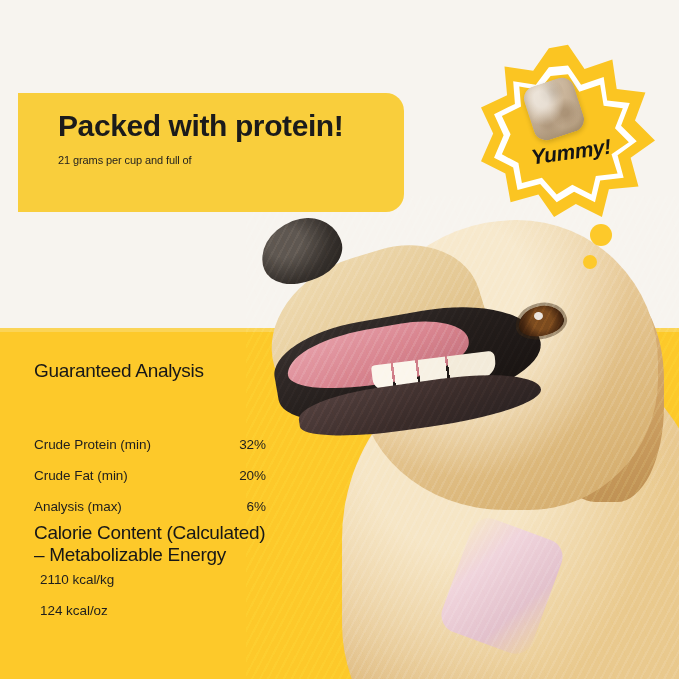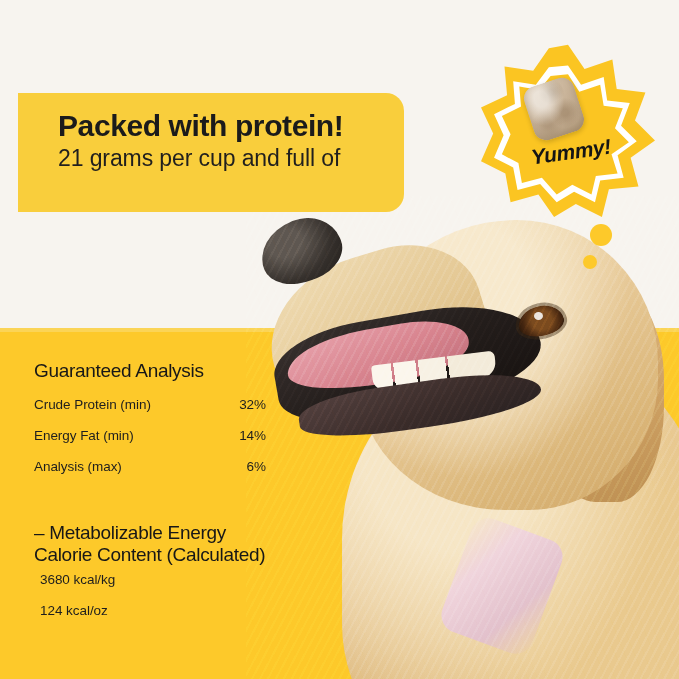--- a/index.html
+++ b/index.html
@@ -44,22 +44,22 @@
   }
   .callout-title {
     font-size: 30px;
     font-weight: bold;
     color: #1B1B1B;
     letter-spacing: -0.4px;
     line-height: 1.1;
     white-space: nowrap;
   }
   .callout-sub {
-    margin-top: 2px;
-    font-size: 23px;
+    margin-top: 11px;
+    font-size: 11px;
     font-weight: 400;
     color: #201F1E;
     line-height: 1.28;
     letter-spacing: -0.1px;
   }
 
   
   .burst-wrap {
     position: absolute;
     left: 481px; top: 43px;
@@ -243,21 +243,21 @@
   .ga-row {
     display: flex;
     justify-content: space-between;
     align-items: baseline;
     height: 31px;
     font-size: 13.5px;
     color: #1E1E1E;
     letter-spacing: -0.05px;
   }
   .ga-label { font-weight: 400; }
-  .ga-value { font-weight: 400; }
+  .ga-value { font-weight: 400; margin-top: 40px; }
 
   .cal-title { position: absolute; left: 34px; top: 190px; width: 260px; }
 
   .cal-rows { position: absolute; left: 40px; top: 240px; }
   .cal-row {
     height: 31px;
     font-size: 13.5px;
     color: #1E1E1E;
     letter-spacing: -0.05px;
   }
@@ -309,33 +309,33 @@
   <div class="panel">
 
     <div class="section-title ga-title">Guaranteed Analysis</div>
 
     <div class="ga-rows">
       <div class="ga-row">
         <span class="ga-label">Crude Protein (min)</span>
         <span class="ga-value">32%</span>
       </div>
       <div class="ga-row">
-        <span class="ga-label">Energy Fat (min)</span>
-        <span class="ga-value">14%</span>
+        <span class="ga-label">Crude Fat (min)</span>
+        <span class="ga-value">20%</span>
       </div>
       <div class="ga-row">
         <span class="ga-label">Analysis (max)</span>
         <span class="ga-value">6%</span>
       </div>
     </div>
 
     <div class="section-title cal-title">
+      <div>Calorie Content (Calculated)</div>
       <div>– Metabolizable Energy</div>
-      <div>Calorie Content (Calculated)</div>
     </div>
 
     <div class="cal-rows">
-      <div class="cal-row">3680 kcal/kg</div>
+      <div class="cal-row">2110 kcal/kg</div>
       <div class="cal-row">124 kcal/oz</div>
     </div>
 
   </div>
 </div>
 
 </body></html>

